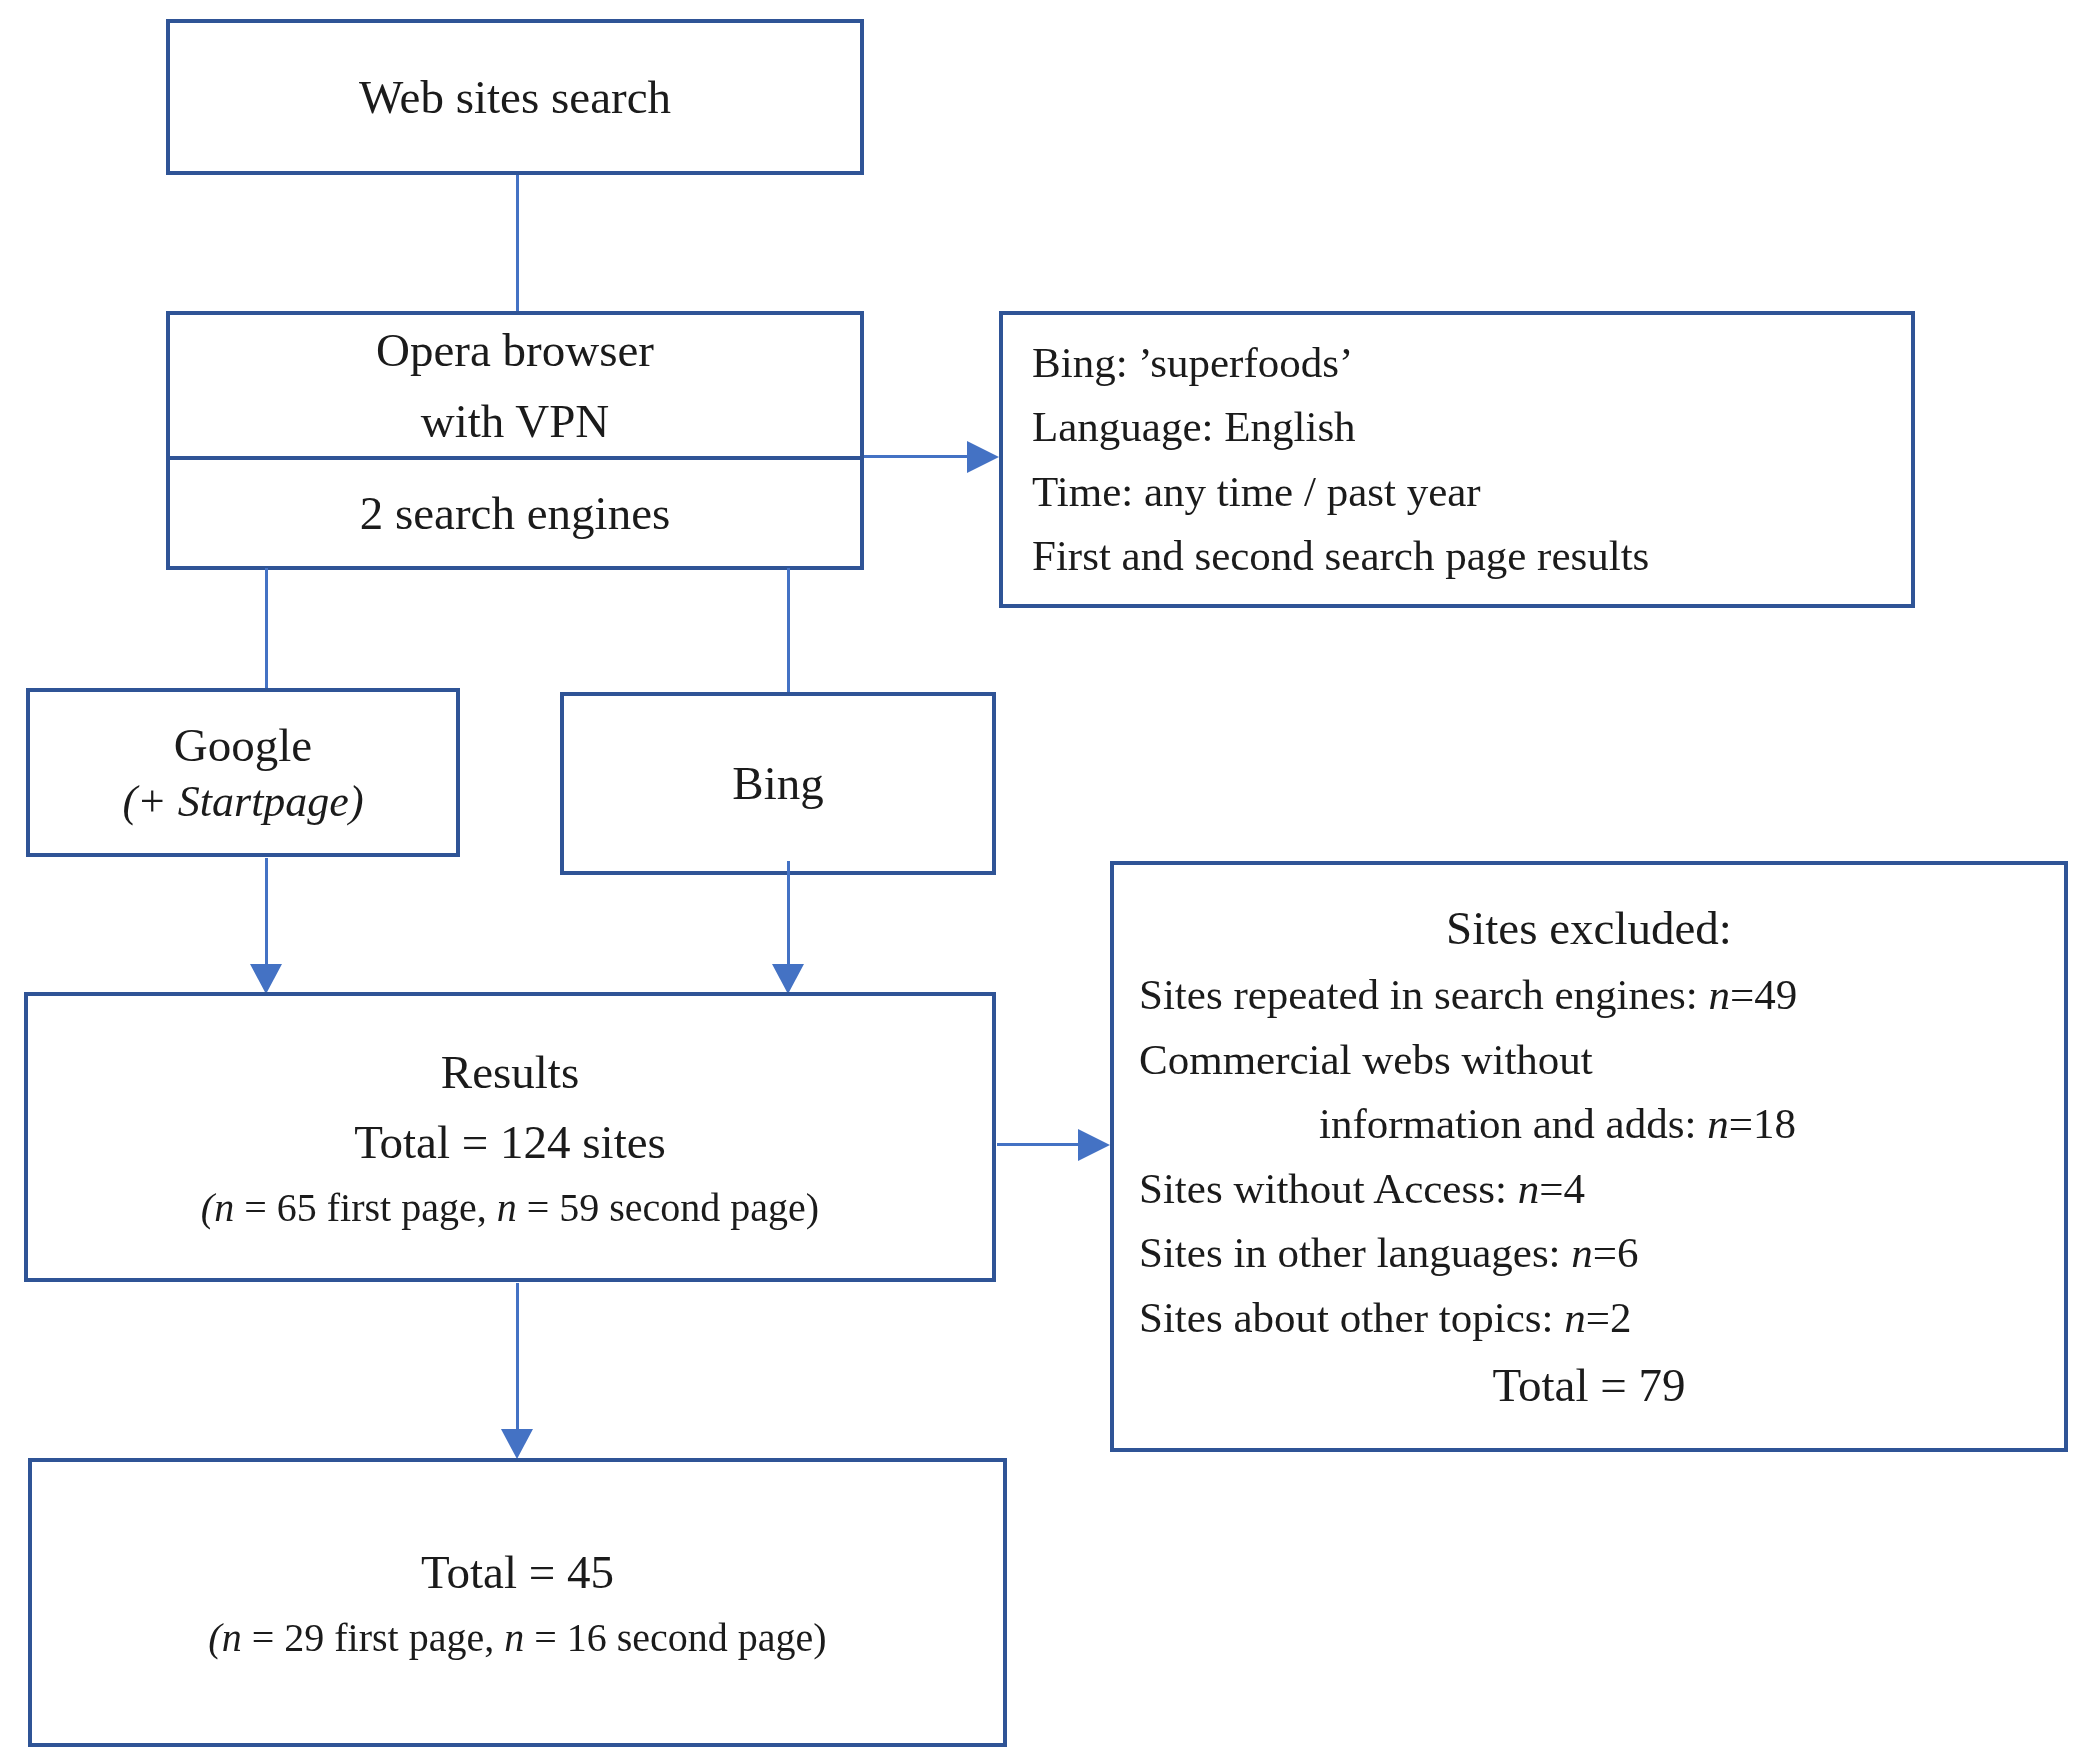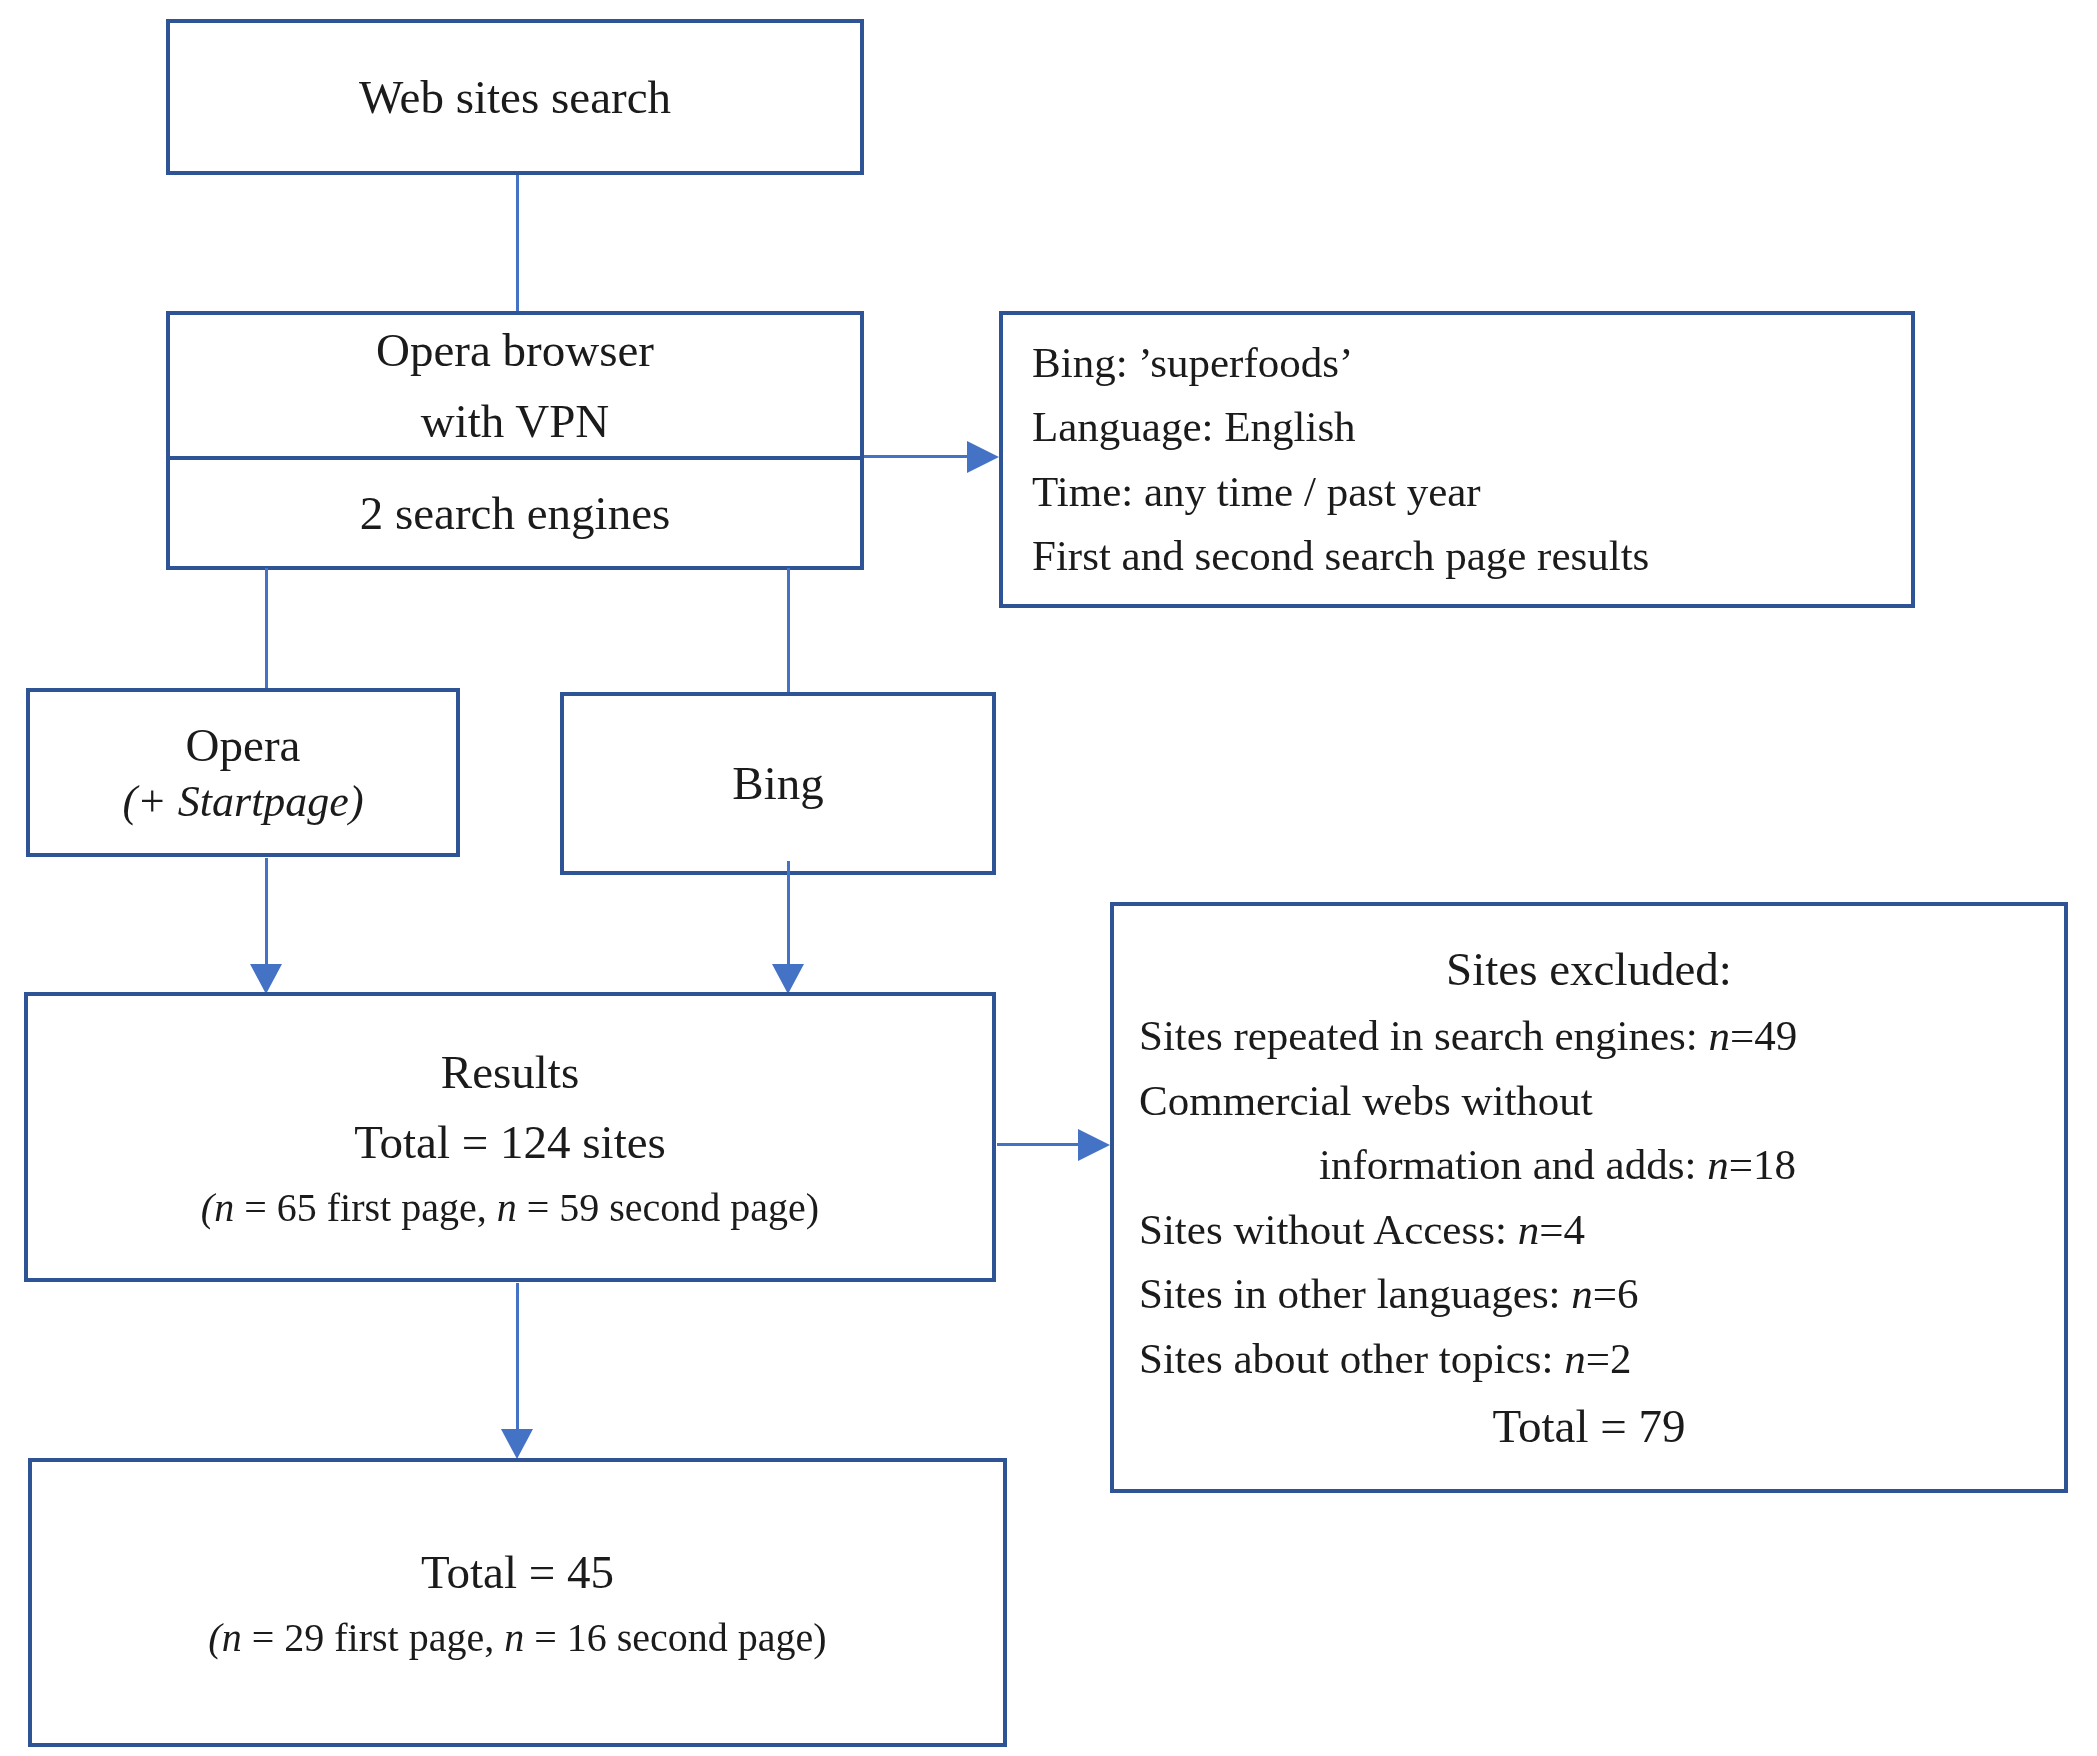--- a/index.html
+++ b/index.html
@@ -79,21 +79,21 @@
     <div class="line t62">Bing: ’superfoods’</div>
     <div class="line t62">Language: English</div>
     <div class="line t62">Time: any time / past year</div>
     <div class="line t62">First and second search page results</div>
   </div>
 
   <div class="vline" style="left:265px;top:568px;height:123px;"></div>
   <div class="vline" style="left:787px;top:568px;height:127px;"></div>
 
   <div class="box" style="left:26px;top:688px;width:434px;height:169px;">
-    <div class="line t68" style="line-height:1.25;">Opera</div>
+    <div class="line t68" style="line-height:1.25;">Google</div>
     <div class="line t64 it" style="line-height:1.25;">(+ Startpage)</div>
   </div>
 
   <div class="box" style="left:560px;top:692px;width:436px;height:183px;">
     <div class="line t68">Bing</div>
   </div>
 
   <div class="vline" style="left:265px;top:858px;height:109px;"></div>
   <div class="arrow-down" style="left:250px;top:964px;"></div>
   <div class="vline" style="left:787px;top:861px;height:106px;"></div>
@@ -103,21 +103,21 @@
     <div class="line t68">Results</div>
     <div class="line t68">Total = 124 sites</div>
     <div class="line t58">
       <span class="it">(</span><span class="it">n</span><span> = 65 first page, </span><span class="it">n</span><span> = 59 second page)</span>
     </div>
   </div>
 
   <div class="hline" style="left:997px;top:1143px;width:83px;"></div>
   <div class="arrow-right" style="left:1078px;top:1129px;"></div>
 
-  <div class="box box-excluded" style="left:1110px;top:902px;width:958px;height:591px;">
+  <div class="box box-excluded" style="left:1110px;top:861px;width:958px;height:591px;">
     <div class="line t68 center">Sites excluded:</div>
     <div class="line t62">
       <span>Sites repeated in search engines: </span><span class="it">n</span><span>=49</span>
     </div>
     <div class="line t62">
       <span>Commercial webs without</span>
     </div>
     <div class="line t62 indent">
       <span>information and adds: </span><span class="it">n</span><span>=18</span>
     </div>

